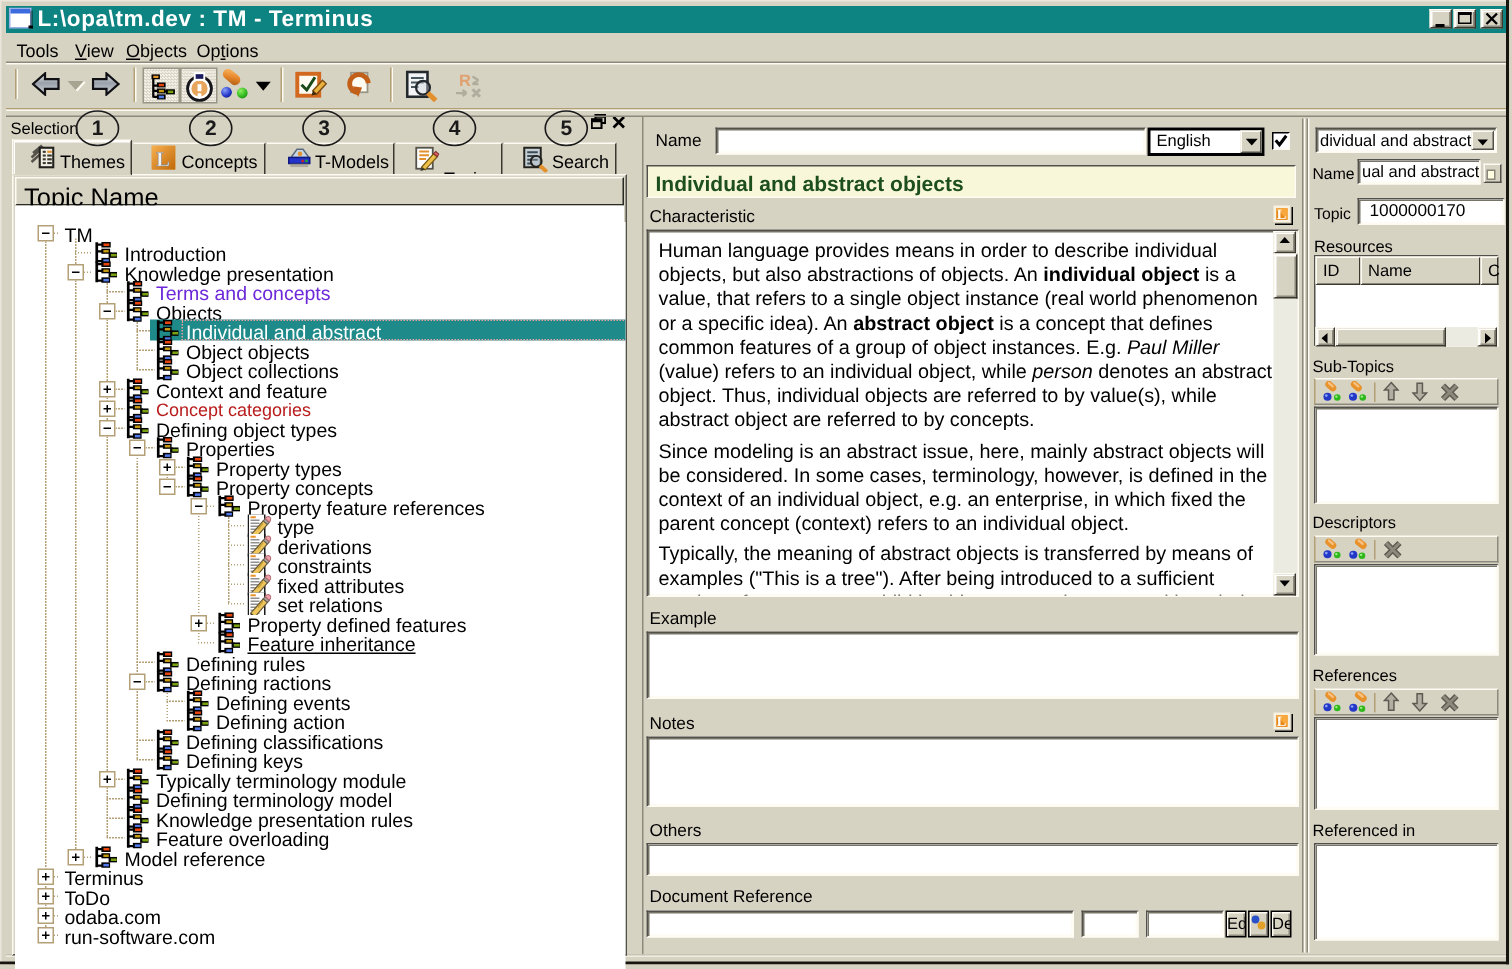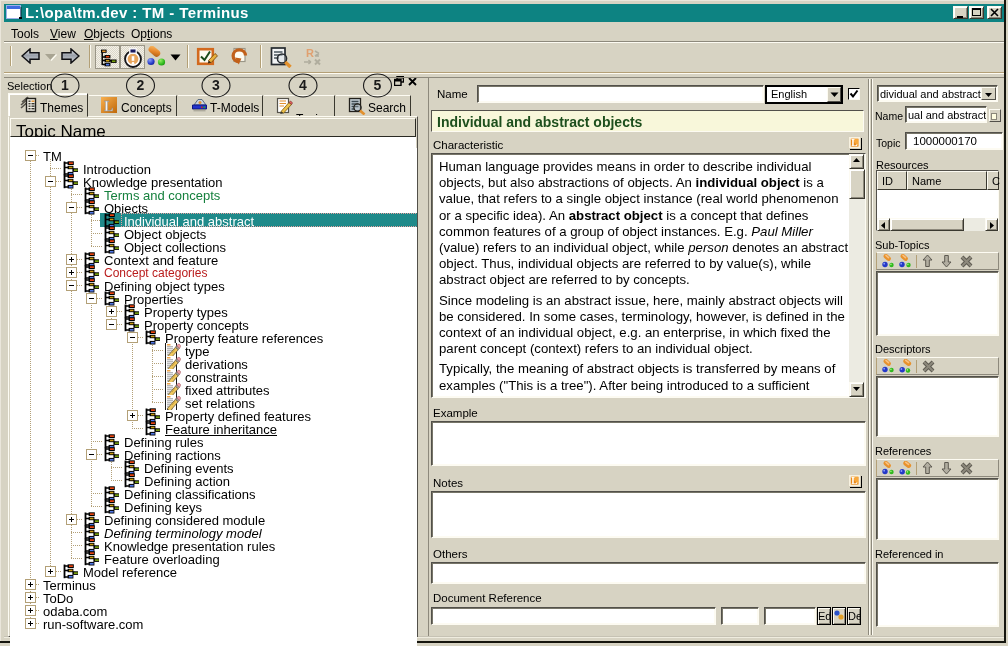--- a/index.html
+++ b/index.html
@@ -267,21 +267,21 @@
 <rect x="6" y="1.3" width="3.9" height="1.7" fill="#e8440e"></rect>
 <rect x="4.6" y="4.8" width="5.8" height="3.4" fill="#000"></rect>
 <rect x="5.9" y="5.7" width="3.6" height="1.6" fill="#c89b10"></rect>
 <path d="M10.2 8.1 H11.4" stroke="#000" stroke-width="1.4"></path>
 <rect x="9.4" y="7.3" width="6.2" height="3.6" fill="#000"></rect>
 <rect x="10.9" y="8.3" width="3.9" height="1.7" fill="#78a010"></rect>
 <rect x="4.6" y="10.9" width="5.8" height="3.6" fill="#000"></rect>
 <rect x="5.9" y="11.9" width="3.7" height="1.7" fill="#5078e8"></rect>
 </svg>
     </div>
-    <span style="position:absolute;left:94px;top:40px;font-size:13px;color:#15803d;">Terms and concepts</span>
+    <span style="position:absolute;left:94px;top:40px;font-size:13px;color:#6d28d9;">Terms and concepts</span>
     <div style="position:absolute;left:67px;top:59px;width:6px;height:1px;background-image:repeating-linear-gradient(90deg, #b3a077 0 1px, #fff 1px 2px);"></div>
     <div style="position:absolute;left:56px;top:54px;width:11px;height:11px;background:#fff;border:1px solid #b3a077;"></div>
     <div style="position:absolute;left:59px;top:59px;width:5px;height:1px;background:#000;"></div>
     <div style="position:absolute;left:74px;top:53px;width:17px;height:13px;">
       <svg width="15" height="15" viewBox="0 0 15 15" style="position:absolute;left:0;top:-1px">
 <path d="M1.5 0.5 V14.2" stroke="#000" stroke-width="1.8"></path>
 <path d="M2 2 H5 M2 6.5 H5 M2 13 H5" stroke="#000" stroke-width="1.5"></path>
 <rect x="4.6" y="0.3" width="6.2" height="3.7" fill="#000"></rect>
 <rect x="6" y="1.3" width="3.9" height="1.7" fill="#e8440e"></rect>
 <rect x="4.6" y="4.8" width="5.8" height="3.4" fill="#000"></rect>
@@ -706,38 +706,38 @@
 <rect x="6" y="1.3" width="3.9" height="1.7" fill="#e8440e"></rect>
 <rect x="4.6" y="4.8" width="5.8" height="3.4" fill="#000"></rect>
 <rect x="5.9" y="5.7" width="3.6" height="1.6" fill="#c89b10"></rect>
 <path d="M10.2 8.1 H11.4" stroke="#000" stroke-width="1.4"></path>
 <rect x="9.4" y="7.3" width="6.2" height="3.6" fill="#000"></rect>
 <rect x="10.9" y="8.3" width="3.9" height="1.7" fill="#78a010"></rect>
 <rect x="4.6" y="10.9" width="5.8" height="3.6" fill="#000"></rect>
 <rect x="5.9" y="11.9" width="3.7" height="1.7" fill="#5078e8"></rect>
 </svg>
     </div>
-    <span style="position:absolute;left:94px;top:365px;font-size:13px;color:#000;">Defining considered module</span>
+    <span style="position:absolute;left:94px;top:365px;font-size:13px;color:#000;">Typically terminology module</span>
     <div style="position:absolute;left:61px;top:384px;width:12px;height:1px;background-image:repeating-linear-gradient(90deg, #b3a077 0 1px, #fff 1px 2px);"></div>
     <div style="position:absolute;left:74px;top:378px;width:17px;height:13px;">
       <svg width="15" height="15" viewBox="0 0 15 15" style="position:absolute;left:0;top:-1px">
 <path d="M1.5 0.5 V14.2" stroke="#000" stroke-width="1.8"></path>
 <path d="M2 2 H5 M2 6.5 H5 M2 13 H5" stroke="#000" stroke-width="1.5"></path>
 <rect x="4.6" y="0.3" width="6.2" height="3.7" fill="#000"></rect>
 <rect x="6" y="1.3" width="3.9" height="1.7" fill="#e8440e"></rect>
 <rect x="4.6" y="4.8" width="5.8" height="3.4" fill="#000"></rect>
 <rect x="5.9" y="5.7" width="3.6" height="1.6" fill="#c89b10"></rect>
 <path d="M10.2 8.1 H11.4" stroke="#000" stroke-width="1.4"></path>
 <rect x="9.4" y="7.3" width="6.2" height="3.6" fill="#000"></rect>
 <rect x="10.9" y="8.3" width="3.9" height="1.7" fill="#78a010"></rect>
 <rect x="4.6" y="10.9" width="5.8" height="3.6" fill="#000"></rect>
 <rect x="5.9" y="11.9" width="3.7" height="1.7" fill="#5078e8"></rect>
 </svg>
     </div>
-    <span style="position:absolute;left:94px;top:378px;font-size:13px;color:#000;font-style:italic;">Defining terminology model</span>
+    <span style="position:absolute;left:94px;top:378px;font-size:13px;color:#000;">Defining terminology model</span>
     <div style="position:absolute;left:61px;top:397px;width:12px;height:1px;background-image:repeating-linear-gradient(90deg, #b3a077 0 1px, #fff 1px 2px);"></div>
     <div style="position:absolute;left:74px;top:391px;width:17px;height:13px;">
       <svg width="15" height="15" viewBox="0 0 15 15" style="position:absolute;left:0;top:-1px">
 <path d="M1.5 0.5 V14.2" stroke="#000" stroke-width="1.8"></path>
 <path d="M2 2 H5 M2 6.5 H5 M2 13 H5" stroke="#000" stroke-width="1.5"></path>
 <rect x="4.6" y="0.3" width="6.2" height="3.7" fill="#000"></rect>
 <rect x="6" y="1.3" width="3.9" height="1.7" fill="#e8440e"></rect>
 <rect x="4.6" y="4.8" width="5.8" height="3.4" fill="#000"></rect>
 <rect x="5.9" y="5.7" width="3.6" height="1.6" fill="#c89b10"></rect>
 <path d="M10.2 8.1 H11.4" stroke="#000" stroke-width="1.4"></path>

